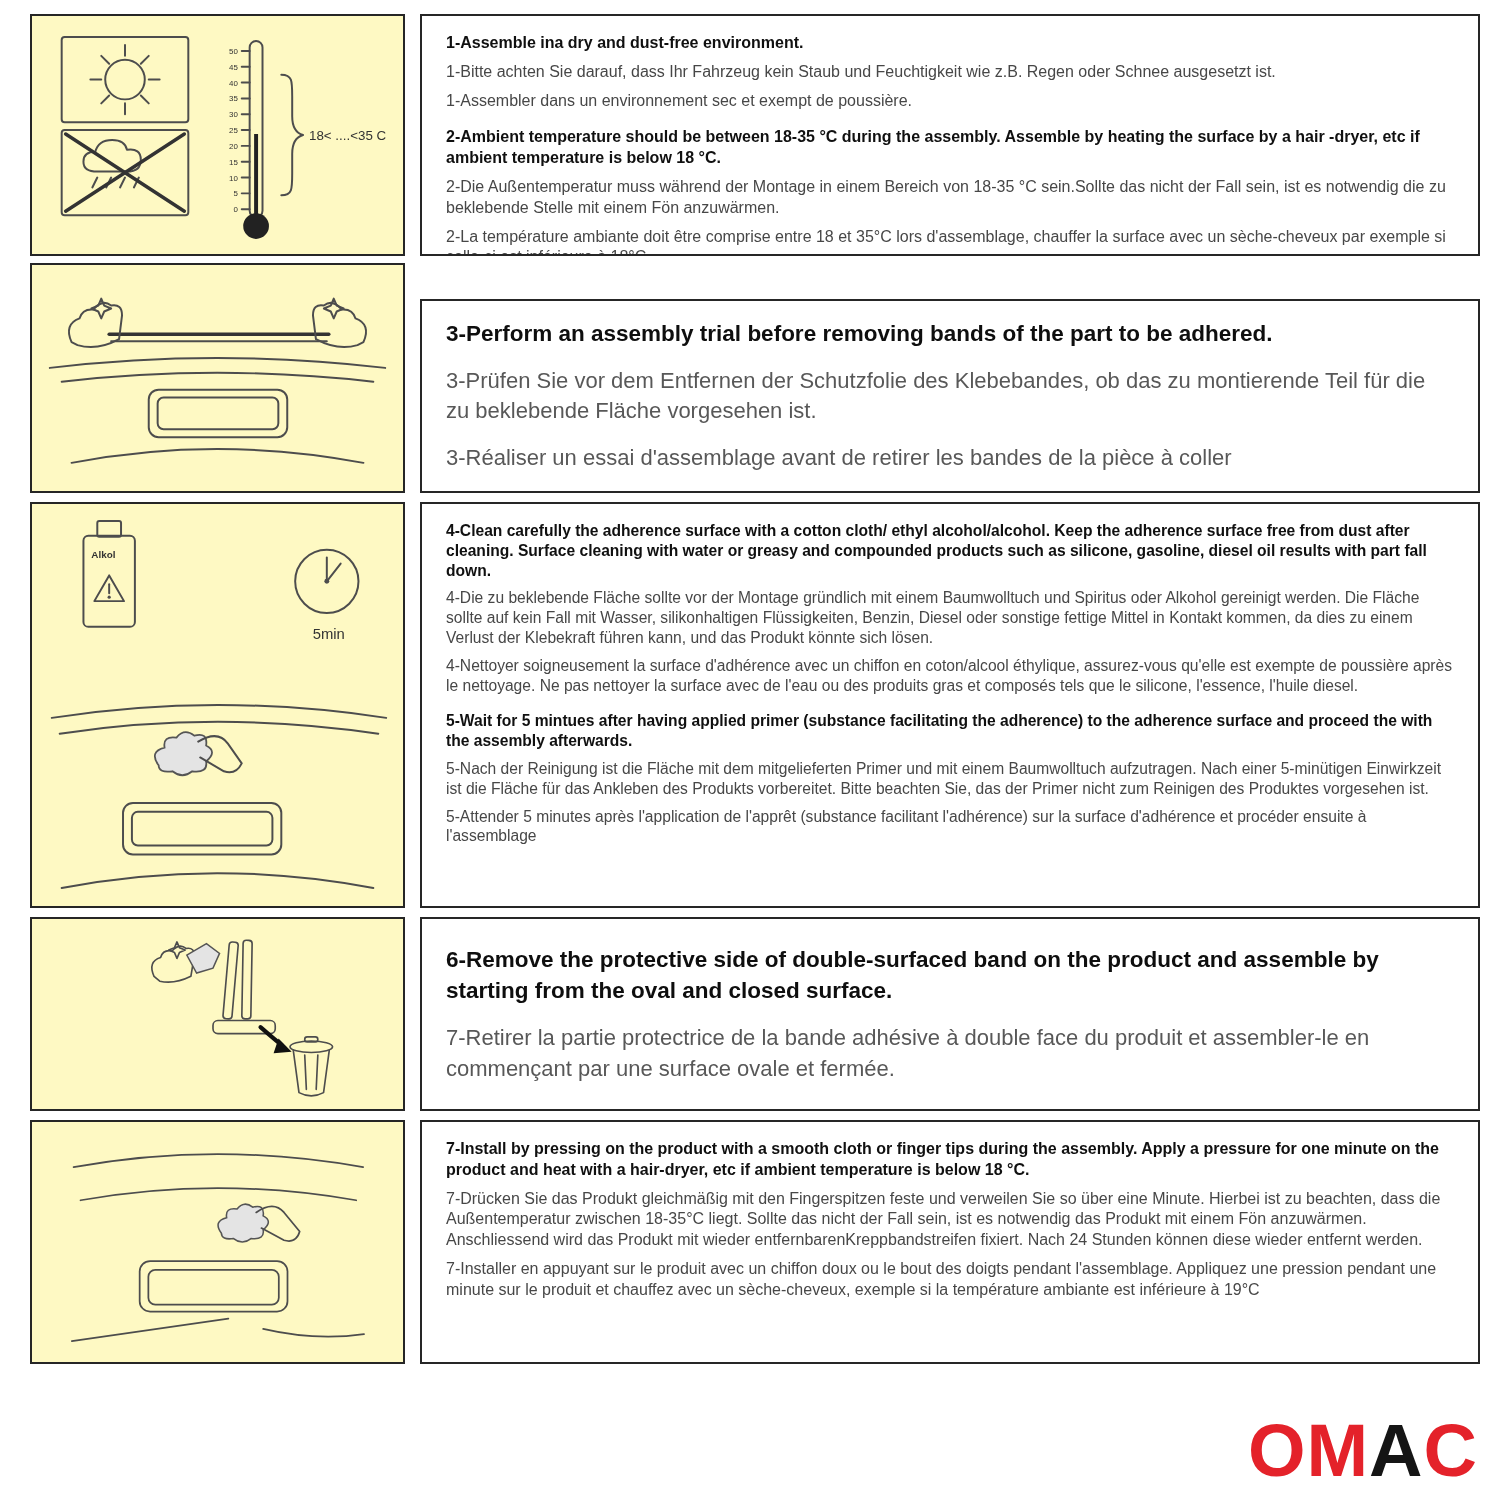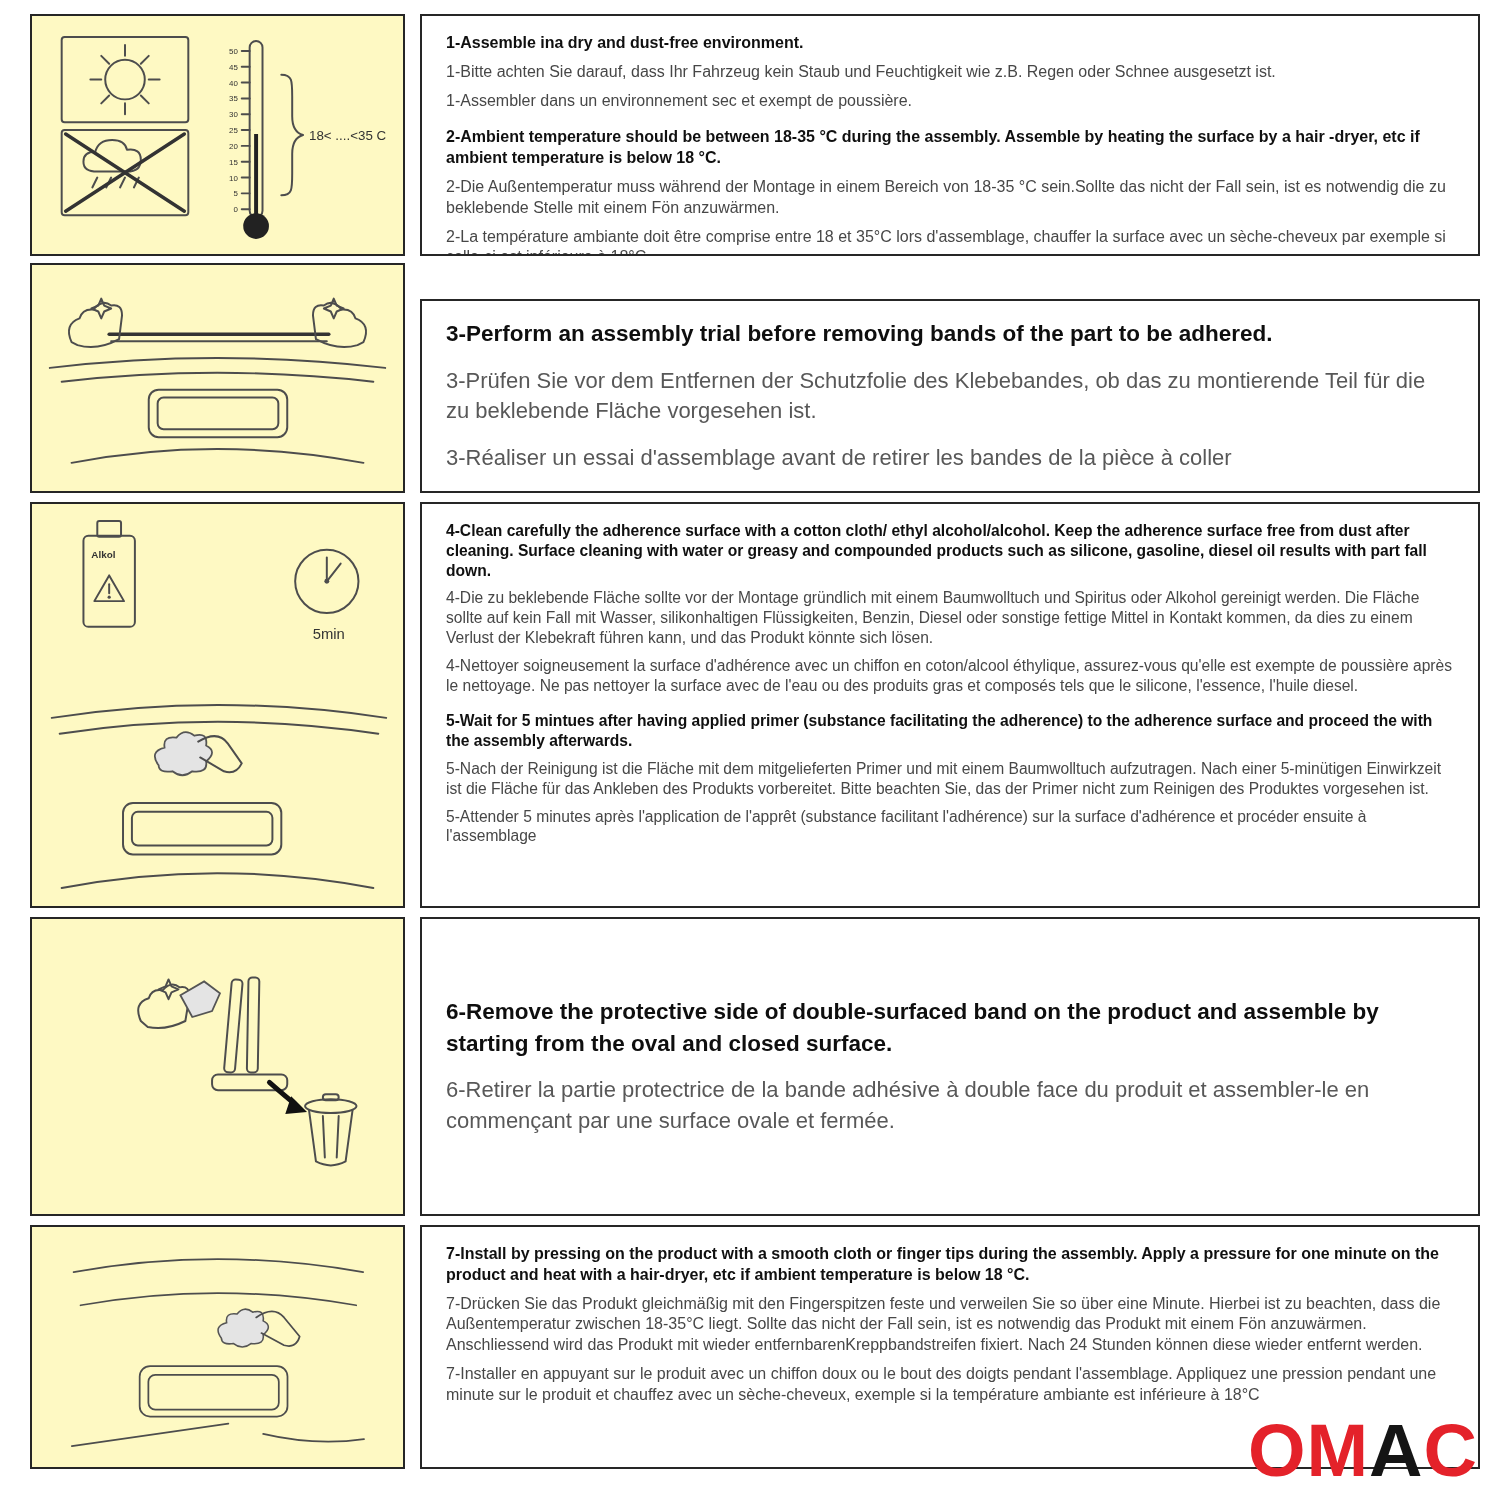--- a/index.html
+++ b/index.html
@@ -3,21 +3,21 @@
 <meta charset="utf-8">
 <style>
   html,body{margin:0;padding:0;background:#ffffff;}
   body{width:1500px;height:1500px;font-family:"Liberation Sans", sans-serif;color:#222;}
   .page{position:relative;width:1500px;height:1500px;box-sizing:border-box;padding:14px 20px 10px 30px;overflow:hidden;}
   .title{color:#d2232a;font-size:33px;font-weight:800;letter-spacing:.4px;margin:4px 0 16px 14px;white-space:nowrap;}
   .row{display:flex;gap:15px;margin-bottom:9px;}
   .illu{flex:0 0 375px;width:375px;border:2px solid #262626;box-sizing:border-box;background:#fef9c3;}
   .illu svg{display:block;width:100%;height:100%;}
   .txt{flex:1;border:2px solid #262626;box-sizing:border-box;padding:9px 16px;overflow:hidden;}
-  .r1{height:242px;} .r2{height:228px;align-items:flex-end;} .r3{height:406px;} .r4{height:299px;} .r5{height:244px;}
+  .r1{height:242px;} .r2{height:228px;align-items:flex-end;} .r3{height:406px;} .r4{height:194px;} .r5{height:244px;}
   .txt p{margin:8px;font-size:16px;line-height:1.3;color:#474747;}
   .txt p.b{font-weight:700;color:#101010;}
   .txt p.gap{margin-top:16px;}
   .r3 .txt p{font-size:15.6px;line-height:1.27;}
   .big .txt{display:flex;flex-direction:column;justify-content:center;}
   .big .txt p{font-size:22px;line-height:1.4;color:#585858;}
   .big .txt p.b{font-size:22.5px;color:#0e0e0e;}
   .logo{position:absolute;right:22px;bottom:12px;font-size:74px;font-weight:900;letter-spacing:1px;line-height:1;font-family:"Liberation Sans",sans-serif;}
   .logo .red{color:#e4222a;} .logo .dark{color:#151515;}
   .ln{stroke:#4d4d4d;stroke-width:2;fill:none;stroke-linecap:round;stroke-linejoin:round;}
@@ -191,21 +191,21 @@
           <ellipse class="ln" cx="302" cy="156" rx="26" ry="7"></ellipse>
           <path class="ln" d="M280,160 L287,212 q15,8 30,0 L324,160"></path>
           <line class="ln" x1="294" y1="166" x2="296" y2="208"></line>
           <line class="ln" x1="310" y1="166" x2="308" y2="208"></line>
           <rect class="ln" x="294" y="144" width="16" height="6" rx="3"></rect>
         </g>
       </svg>
     </div>
     <div class="txt">
       <p class="b">6-Remove the protective side of double-surfaced band on the product and assemble by starting from the oval and closed surface.</p>
-      <p>6-Retirer la partie protectrice de la bande adhésive à double face du produit et assembler-le en commençant par une surface ovale et fermée.</p>
+      <p>7-Retirer la partie protectrice de la bande adhésive à double face du produit et assembler-le en commençant par une surface ovale et fermée.</p>
     </div>
   </div>
 
   <div class="row r5">
     <div class="illu">
       <svg viewBox="0 0 375 276">
         <g>
           <path class="ln" d="M22,52 Q187,22 355,52"></path>
           <path class="ln" d="M30,90 Q187,62 347,90"></path>
           <rect class="ln" x="98" y="160" width="170" height="58" rx="12"></rect>
@@ -215,21 +215,21 @@
         </g>
         <g>
           <path class="fillblob" d="M192,128 q-10,-14 6,-18 q-2,-12 12,-10 q8,-10 18,-2 q14,-4 12,10 q12,6 0,16 q2,12 -14,10 q-10,8 -20,0 q-14,2 -14,-6 z"></path>
           <path class="ln" d="M232,104 q20,-14 32,0 l18,22 q-4,14 -18,10 l-26,-14"></path>
         </g>
       </svg>
     </div>
     <div class="txt">
       <p class="b">7-Install by pressing on the product with a smooth cloth or finger tips during the assembly. Apply a pressure for one minute on the product and heat with a hair-dryer, etc if ambient temperature is below 18 °C.</p>
       <p>7-Drücken Sie das Produkt gleichmäßig mit den Fingerspitzen feste und verweilen Sie so über eine Minute. Hierbei ist zu beachten, dass die Außentemperatur zwischen 18-35°C liegt. Sollte das nicht der Fall sein, ist es notwendig das Produkt mit einem Fön anzuwärmen. Anschliessend wird das Produkt mit wieder entfernbarenKreppbandstreifen fixiert. Nach 24 Stunden können diese wieder entfernt werden.</p>
-      <p>7-Installer en appuyant sur le produit avec un chiffon doux ou le bout des doigts pendant l'assemblage. Appliquez une pression pendant une minute sur le produit et chauffez avec un sèche-cheveux, exemple si la température ambiante est inférieure à 18°C</p>
+      <p>7-Installer en appuyant sur le produit avec un chiffon doux ou le bout des doigts pendant l'assemblage. Appliquez une pression pendant une minute sur le produit et chauffez avec un sèche-cheveux, exemple si la température ambiante est inférieure à 19°C</p>
     </div>
   </div>
 
   <div class="logo">
     <span class="red">OM</span><span class="dark">A</span><span class="red">C</span>
   </div>
 
 </div>
 
 </body></html>

